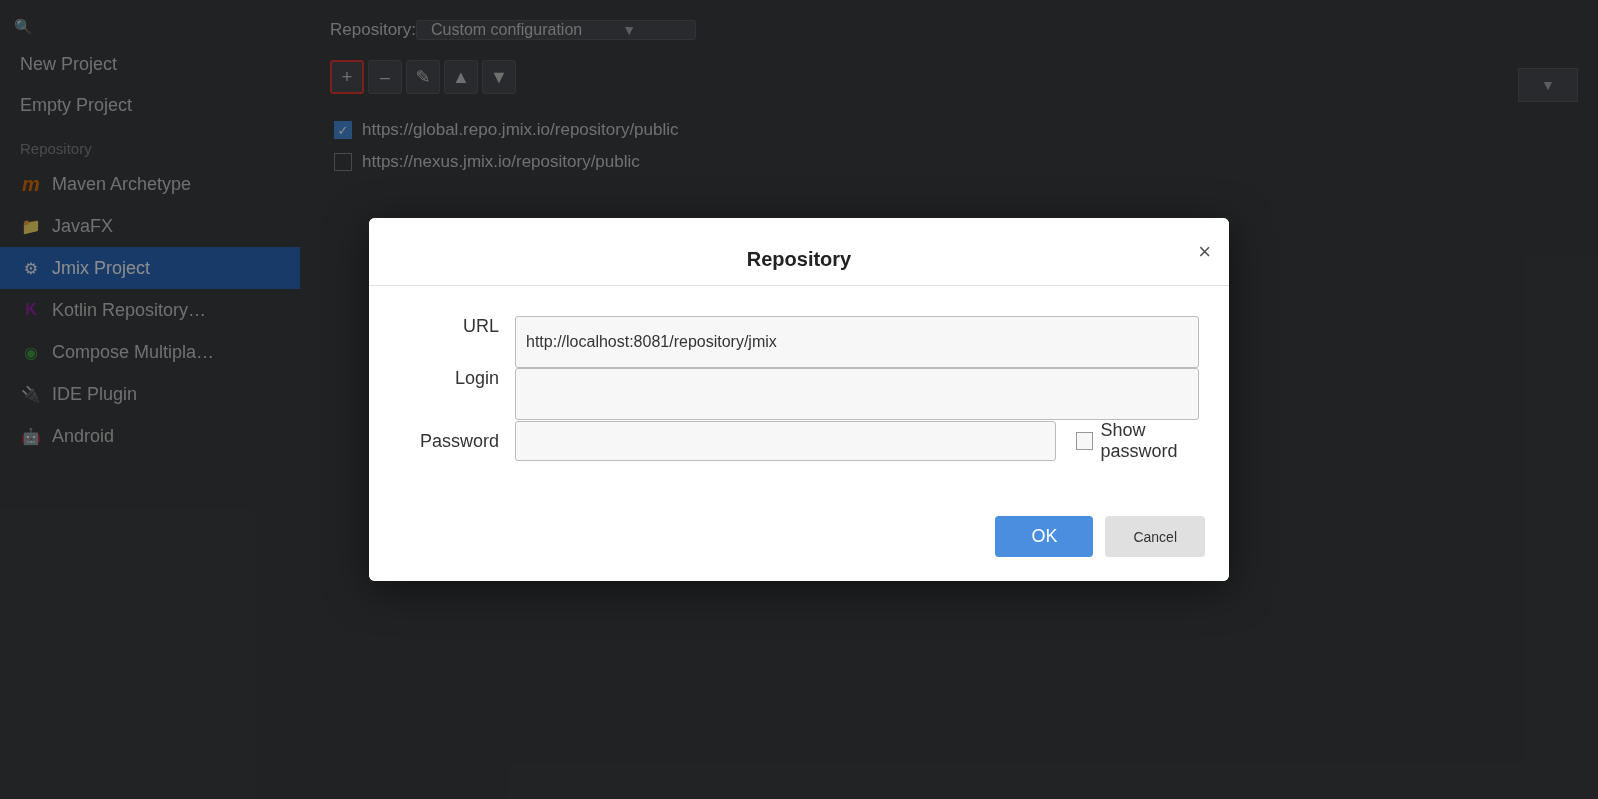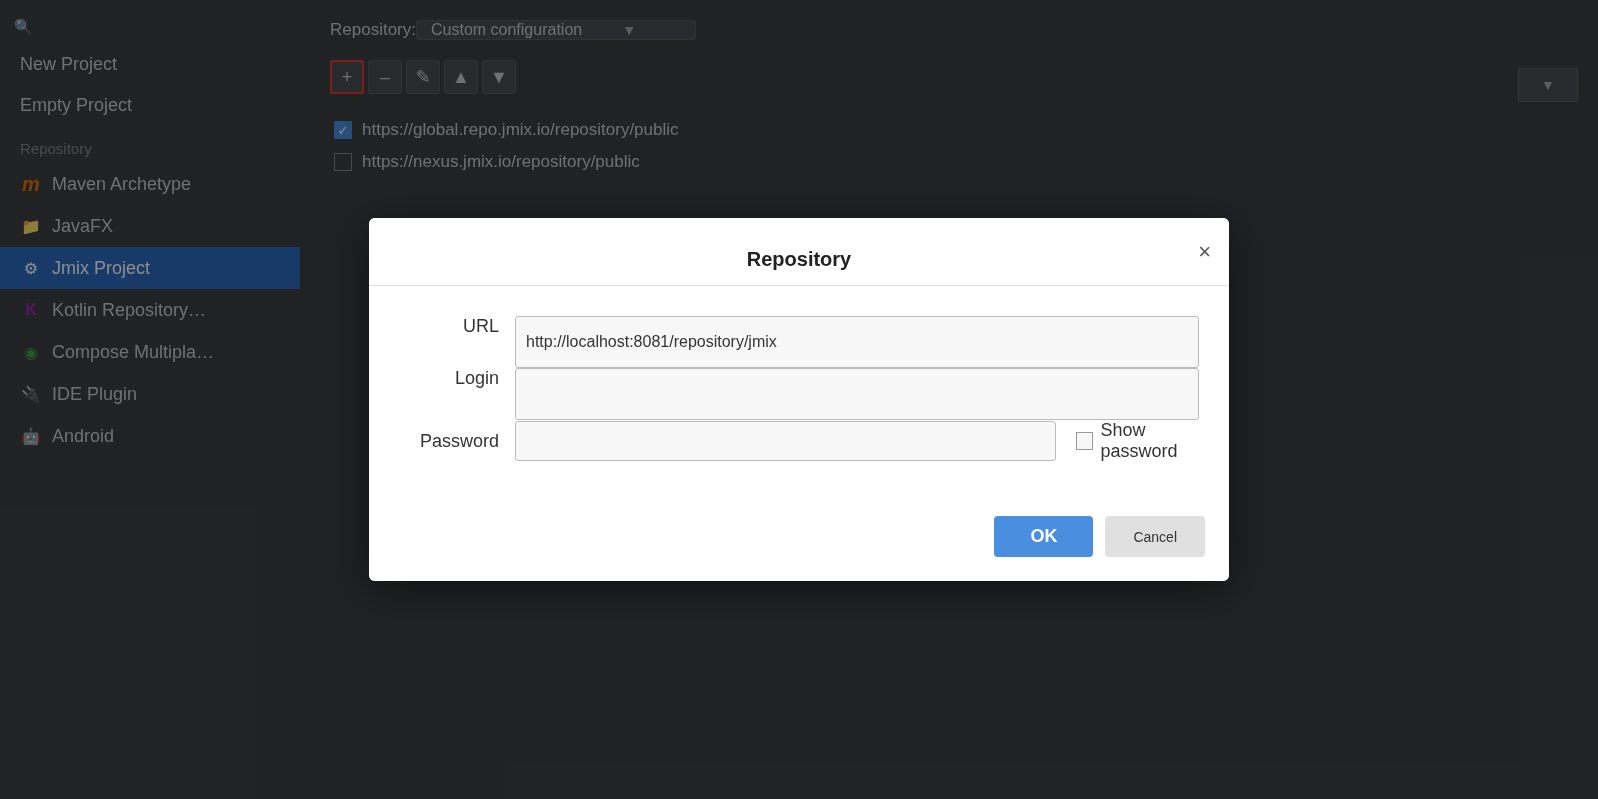--- a/index.html
+++ b/index.html
@@ -327,21 +327,21 @@
     }
 
     .btn-ok {
       background: #4a8ee0;
       color: #fff;
       border: none;
       border-radius: 4px;
       font-size: 18px;
       padding: 10px 36px;
       cursor: pointer;
-      font-weight: 700;
+      font-weight: 400;
     }
 
     .btn-cancel {
       background: #e0e0e0;
       color: #333;
       border: none;
       border-radius: 4px;
       font-size: 14px;
       padding: 10px 28px;
       cursor: pointer;

